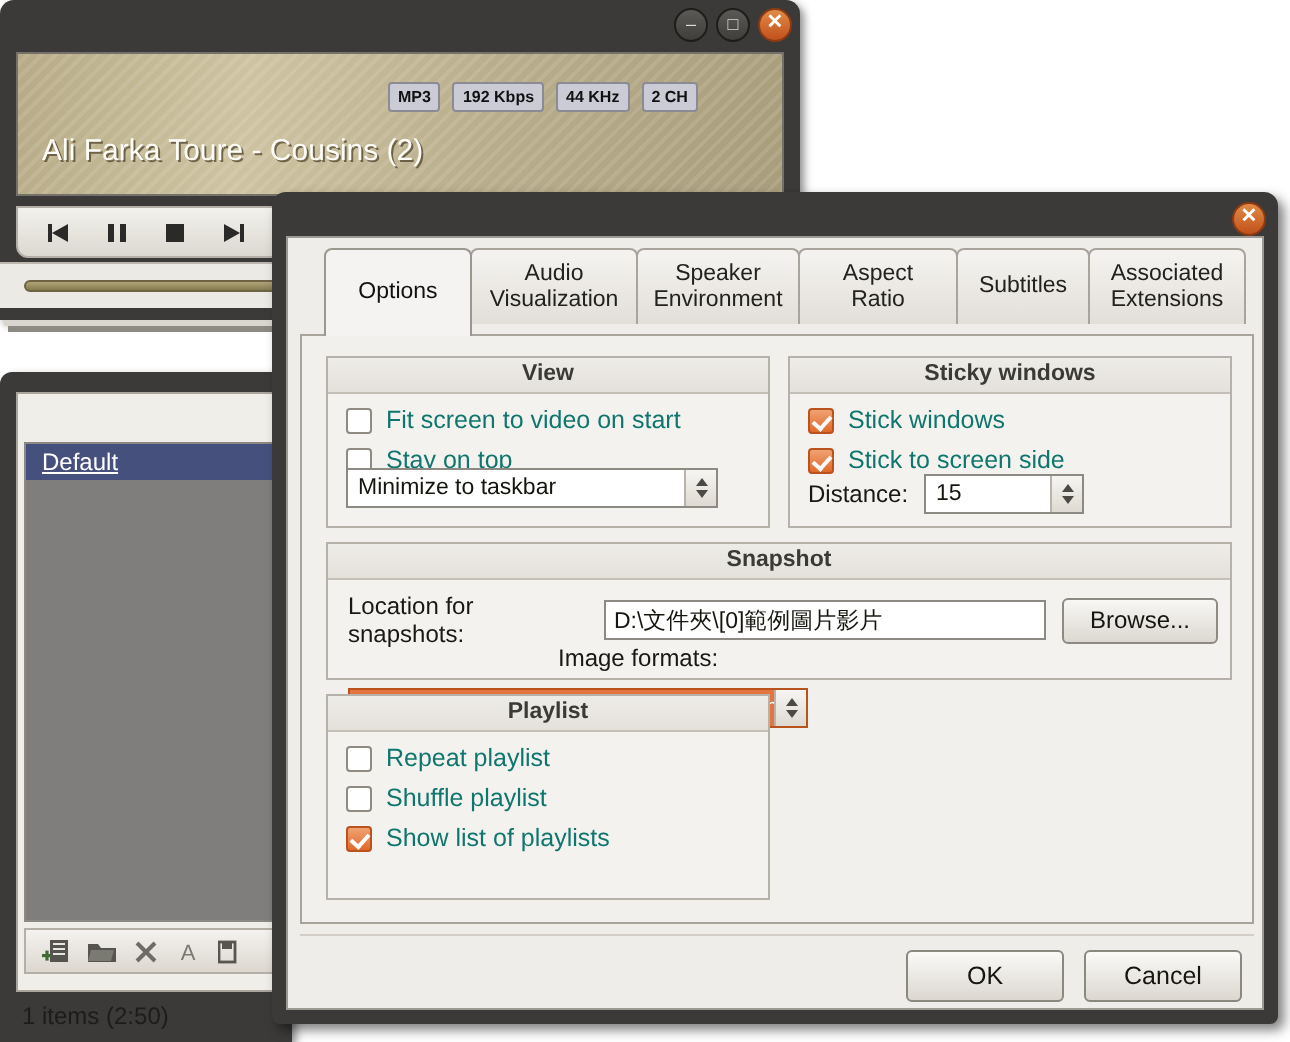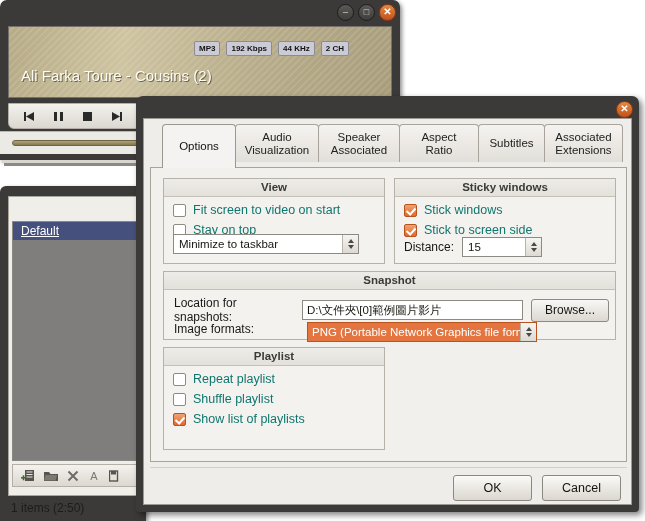--- a/index.html
+++ b/index.html
@@ -229,21 +229,21 @@
   #snap-loc-input{
     width:230px;height:20px;border:1px solid #8d8a83;background:#fff;
     box-sizing:border-box;font-size:11.5px;color:#16160f;
     display:flex;align-items:center;padding-left:4px;overflow:hidden;white-space:nowrap;
   }
   #browse-btn{
     height:21px;padding:0 13px;border:1px solid #8d8a83;border-radius:3px;
     background:linear-gradient(#f8f7f5,#dcd8d1);
     font-size:12px;color:#16160f;display:flex;align-items:center;cursor:pointer;
   }
-  #snap-fmt-row{position:absolute;left:10px;top:50px;display:flex;align-items:flex-start;gap:8px;}
+  #snap-fmt-row{position:absolute;left:10px;top:50px;display:flex;align-items:flex-end;gap:8px;flex-direction:column;}
   #fmt-combo{
     width:230px;height:20px;border:1px solid #b9531d;box-sizing:border-box;
     display:flex;align-items:center;
   }
   #fmt-combo .val{
     flex:1;height:100%;display:flex;align-items:center;padding-left:4px;
     background:#e4753f;color:#fff;font-size:11.5px;overflow:hidden;white-space:nowrap;
   }
 
   
@@ -373,21 +373,21 @@
     <div id="tabstrip">
       <div class="tab active" style="width:74px">
         <span>Options</span>
       </div>
       <div class="tab" style="width:84px">
         <span style="white-space:pre-line;text-align:center">Audio
 Visualization</span>
       </div>
       <div class="tab" style="width:82px">
         <span style="white-space:pre-line;text-align:center">Speaker
-Associated</span>
+Environment</span>
       </div>
       <div class="tab" style="width:80px">
         <span>Aspect Ratio</span>
       </div>
       <div class="tab" style="width:67px">
         <span>Subtitles</span>
       </div>
       <div class="tab" style="width:79px">
         <span style="white-space:pre-line;text-align:center">Associated
 Extensions</span>

